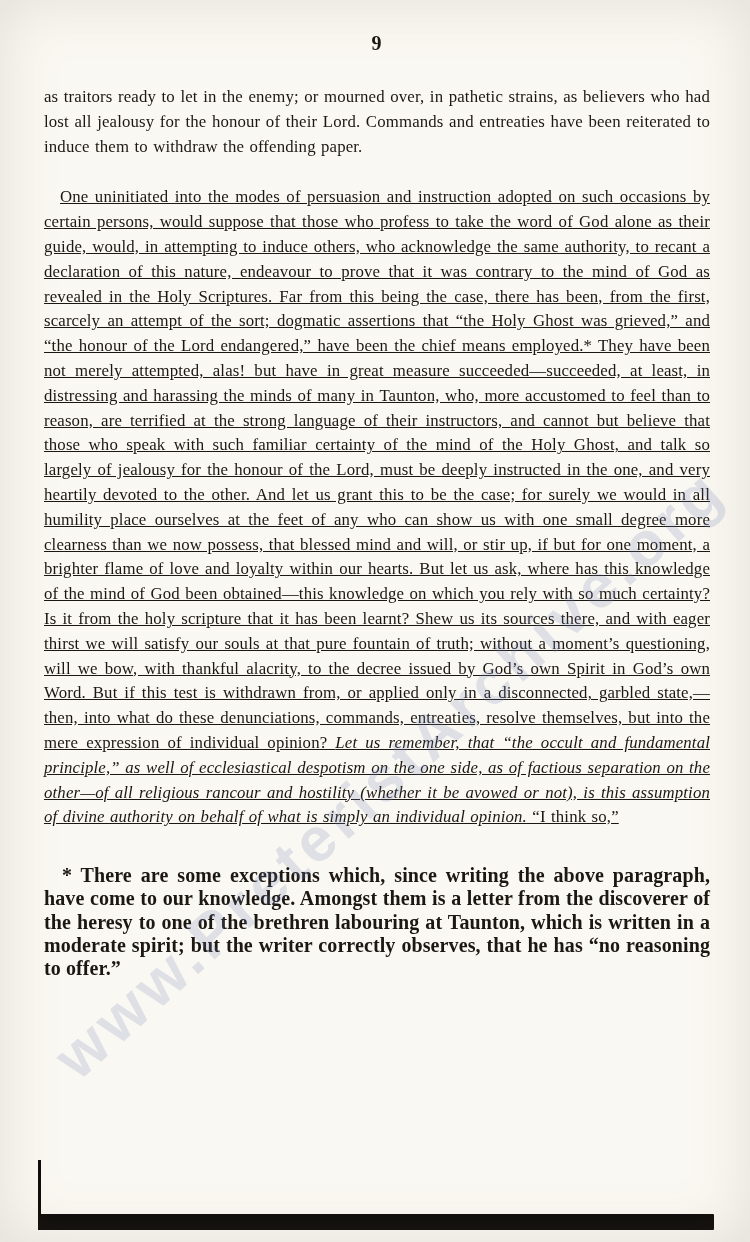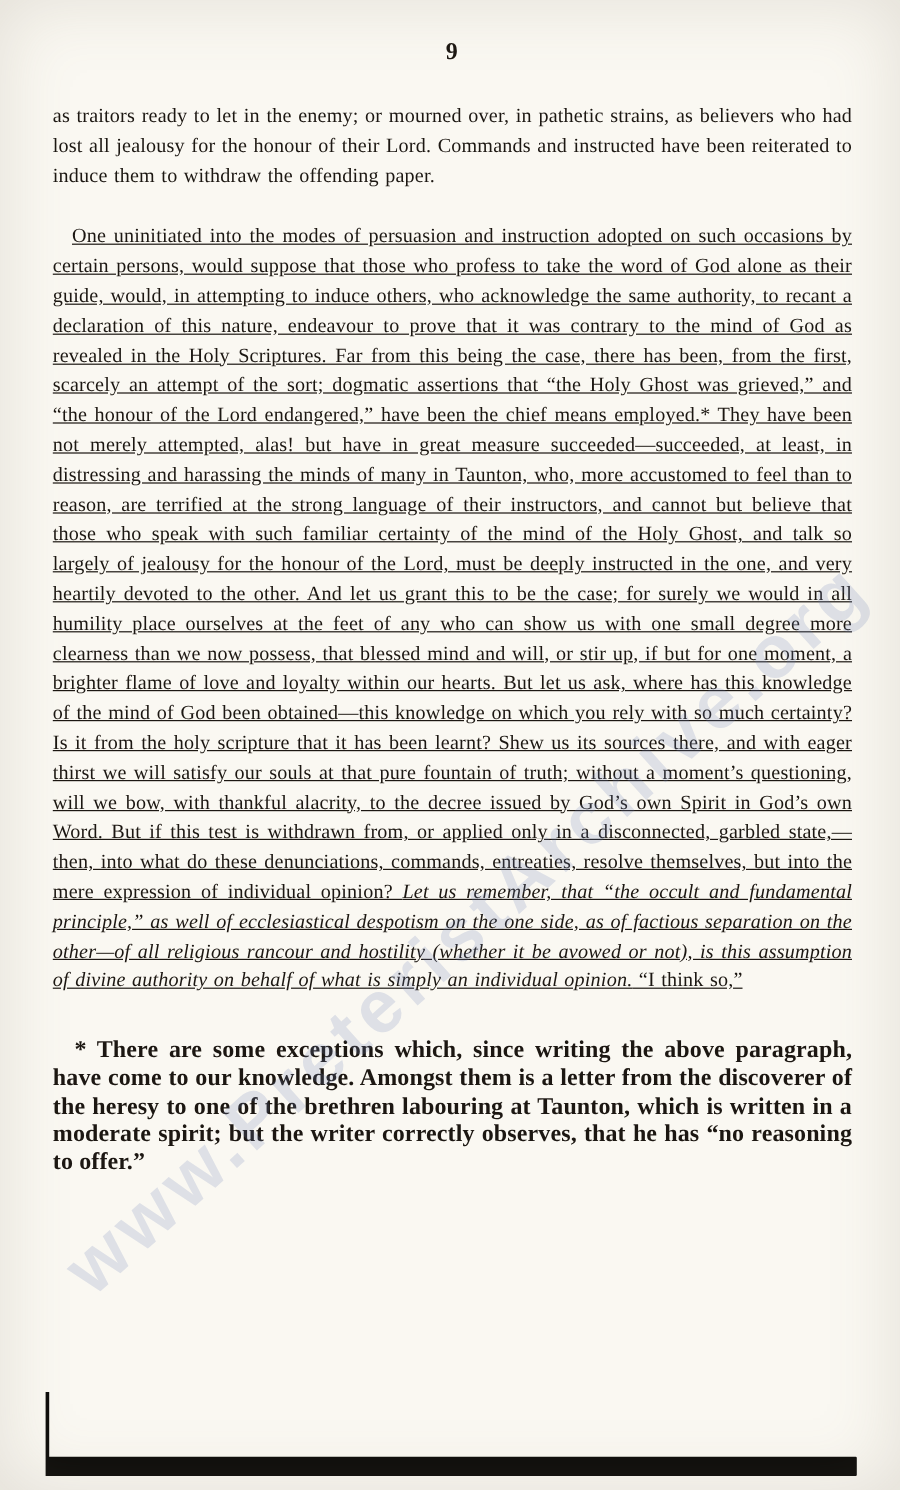--- a/index.html
+++ b/index.html
@@ -86,21 +86,21 @@
 </style>
 </head>
 <body>
 
 <div class="page">
 
   <div class="watermark">www.PreteristArchive.org</div>
 
   <div class="page-number">9</div>
 
-  <p class="para">as traitors ready to let in the enemy; or mourned over, in pathetic strains, as believers who had lost all jealousy for the honour of their Lord.  Commands and instructed have been reiterated to induce them to withdraw the offending paper.</p>
+  <p class="para">as traitors ready to let in the enemy; or mourned over, in pathetic strains, as believers who had lost all jealousy for the honour of their Lord.  Commands and entreaties have been reiterated to induce them to withdraw the offending paper.</p>
 
   <p class="para indent"><span>One uninitiated into the modes of persuasion and instruction adopted on such occasions by certain persons, would suppose that those who profess to take the word of God alone as their guide, would, in attempting to induce others, who acknowledge the same authority, to recant a declaration of this nature, endeavour to prove that it was contrary to the mind of God as revealed in the Holy Scriptures.  Far from this being the case, there has been, from the first, scarcely an attempt of the sort; dogmatic assertions that “the Holy Ghost was grieved,” and “the honour of the Lord endangered,” have been the chief means employed.*  They have been not merely attempted, alas! but have in great measure succeeded—succeeded, at least, in distressing and harassing the minds of many in Taunton, who, more accustomed to feel than to reason, are terrified at the strong language of their instructors, and cannot but believe that those who speak with such familiar certainty of the mind of the Holy Ghost, and talk so largely of jealousy for the honour of the Lord, must be deeply instructed in the one, and very heartily devoted to the other.  And let us grant this to be the case; for surely we would in all humility place ourselves at the feet of any who can show us with one small degree more clearness than we now possess, that blessed mind and will, or stir up, if but for one moment, a brighter flame of love and loyalty within our hearts.  But let us ask, where has this knowledge of the mind of God been obtained—this knowledge on which you rely with so much certainty?  Is it from the holy scripture that it has been learnt?  Shew us its sources there, and with eager thirst we will satisfy our souls at that pure fountain of truth; without a moment’s questioning, will we bow, with thankful alacrity, to the decree issued by God’s own Spirit in God’s own Word.  But if this test is withdrawn from, or applied only in a disconnected, garbled state,—then, into what do these denunciations, commands, entreaties, resolve themselves, but into the mere expression of individual opinion?  </span><span class="italic">Let us remember, that “the occult and fundamental principle,” as well of ecclesiastical despotism on the one side, as of factious separation on the other—of all religious rancour and hostility (whether it be avowed or not), is this assumption of divine authority on behalf of what is simply an individual opinion.</span><span>  “I think so,”</span></p>
 
   <div class="footnote">*  There are some exceptions which, since writing the above paragraph, have come to our knowledge.  Amongst them is a letter from the discoverer of the heresy to one of the brethren labouring at Taunton, which is written in a moderate spirit; but the writer correctly observes, that he has “no reasoning to offer.”</div>
 
   <div class="scan-stub"></div>
   <div class="scan-bar"></div>
 
 </div>
 

